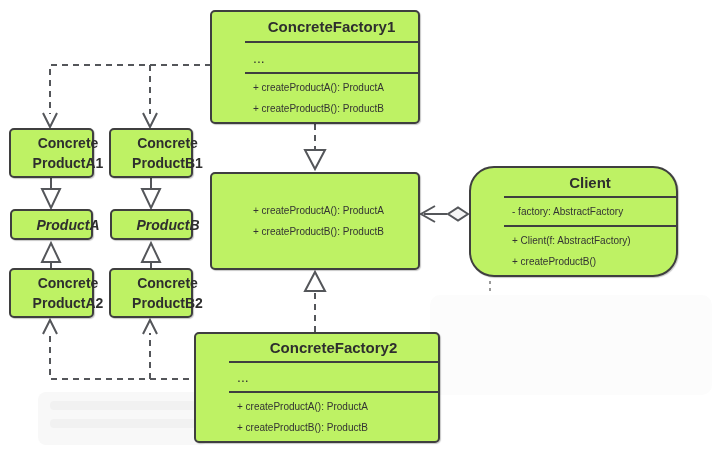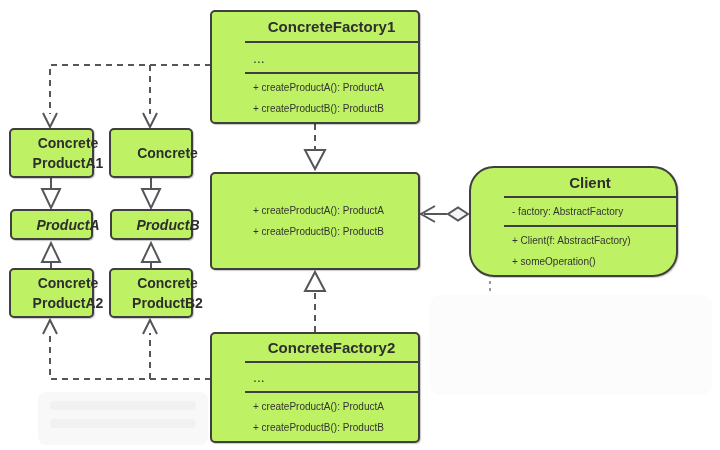--- a/index.html
+++ b/index.html
@@ -36,21 +36,21 @@
   .small{align-items:center;justify-content:center;text-align:center;}
   .small .small-name{font-weight:bold;font-size:14px;line-height:20px;color:#2e2e2e;}
   .italic{font-style:italic;font-size:15px;}
 
   
   #cf1{left:210px;top:10px;width:210px;height:114px;}
   #cf1 .title{height:30px;}
   #cf1 .fields{height:32px;}
   #af{left:210px;top:172px;width:210px;height:98px;}
   #af .title{height:44px;flex-direction:column;}
-  #cf2{left:210px;top:332px;width:210px;height:111px;}
+  #cf2{left:194px;top:332px;width:246px;height:111px;}
   #cf2 .title{height:28px;}
   #cf2 .fields{height:31px;}
   #client{left:469px;top:166px;width:209px;height:111px;border-radius:25px;}
   #client .title{height:30px;}
   #client .attrs{height:30px;}
 
   #cpa1{left:9px;top:128px;width:85px;height:50px;}
   #cpb1{left:109px;top:128px;width:84px;height:50px;}
   #pa{left:10px;top:209px;width:83px;height:31px;}
   #pb{left:110px;top:209px;width:83px;height:31px;}
@@ -156,34 +156,35 @@
     </div>
   </div>
 
   <div class="uml-box" id="client">
     <div class="cmp title">Client</div>
     <div class="cmp attrs">
       <div>- factory: AbstractFactory</div>
     </div>
     <div class="cmp methods">
       <div class="m">+ Client(f: AbstractFactory)</div>
-      <div class="m">+ someOperation()</div>
+      <div class="m">+ createProductB()</div>
     </div>
   </div>
 
   <div class="uml-box small" id="cpa1">
     <div class="small-name">
       <div>Concrete</div>
       <div>ProductA1</div>
     </div>
   </div>
 
   <div class="uml-box small" id="cpb1">
     <div class="small-name">
       <div>Concrete</div>
+      <div>ProductB1</div>
     </div>
   </div>
 
   <div class="uml-box small" id="pa">
     <div class="small-name italic">ProductA</div>
   </div>
 
   <div class="uml-box small" id="pb">
     <div class="small-name italic">ProductB</div>
   </div>

